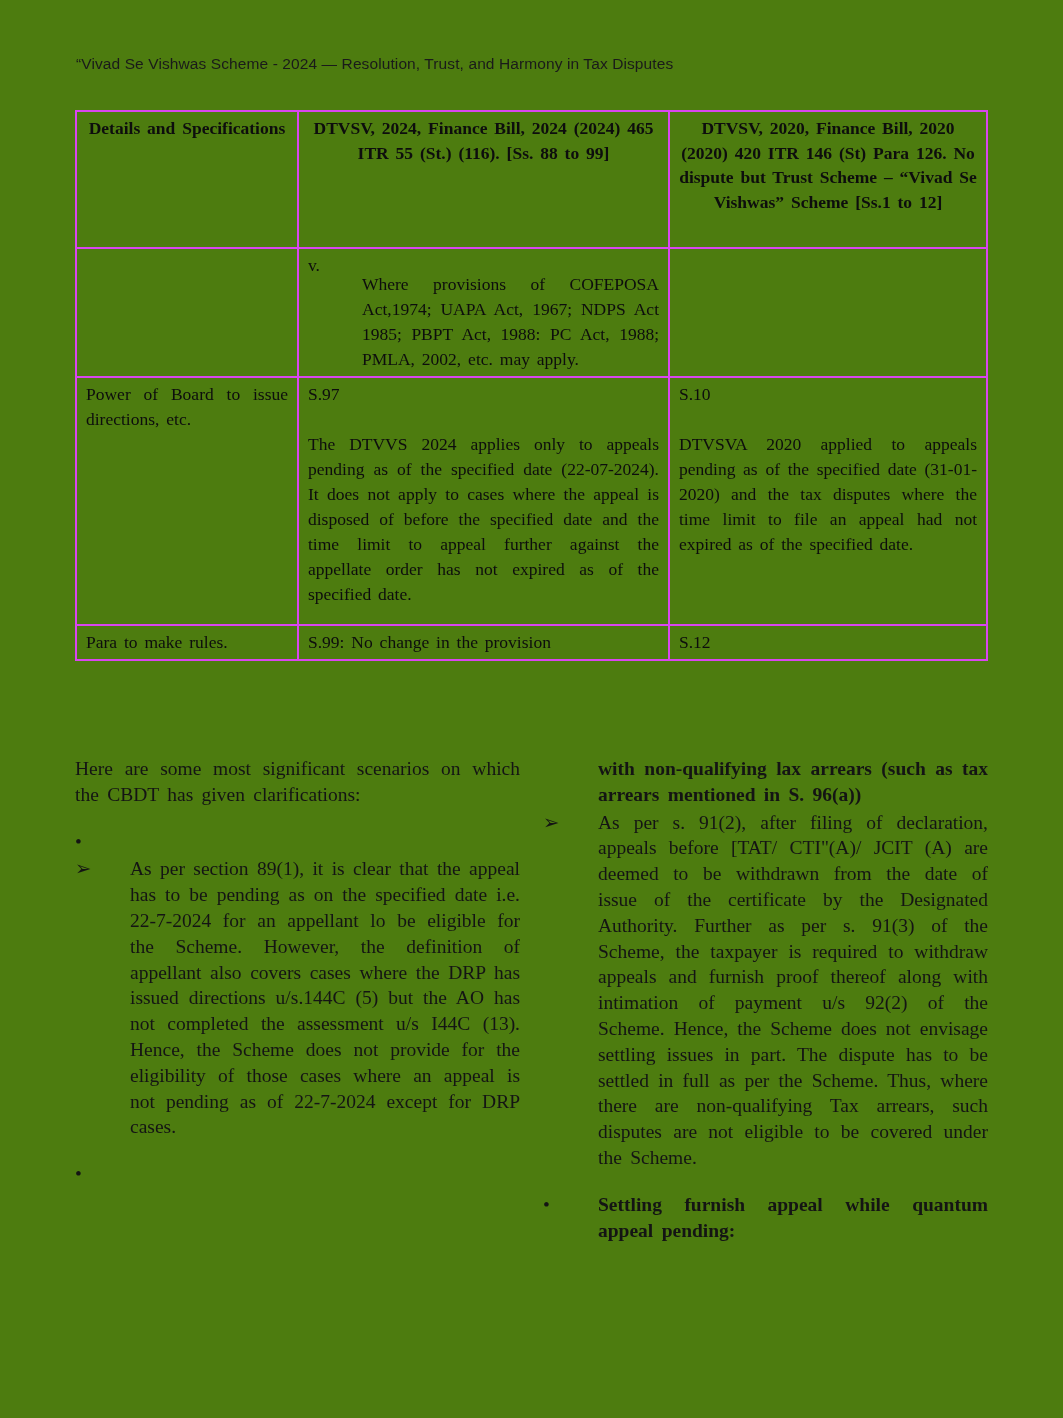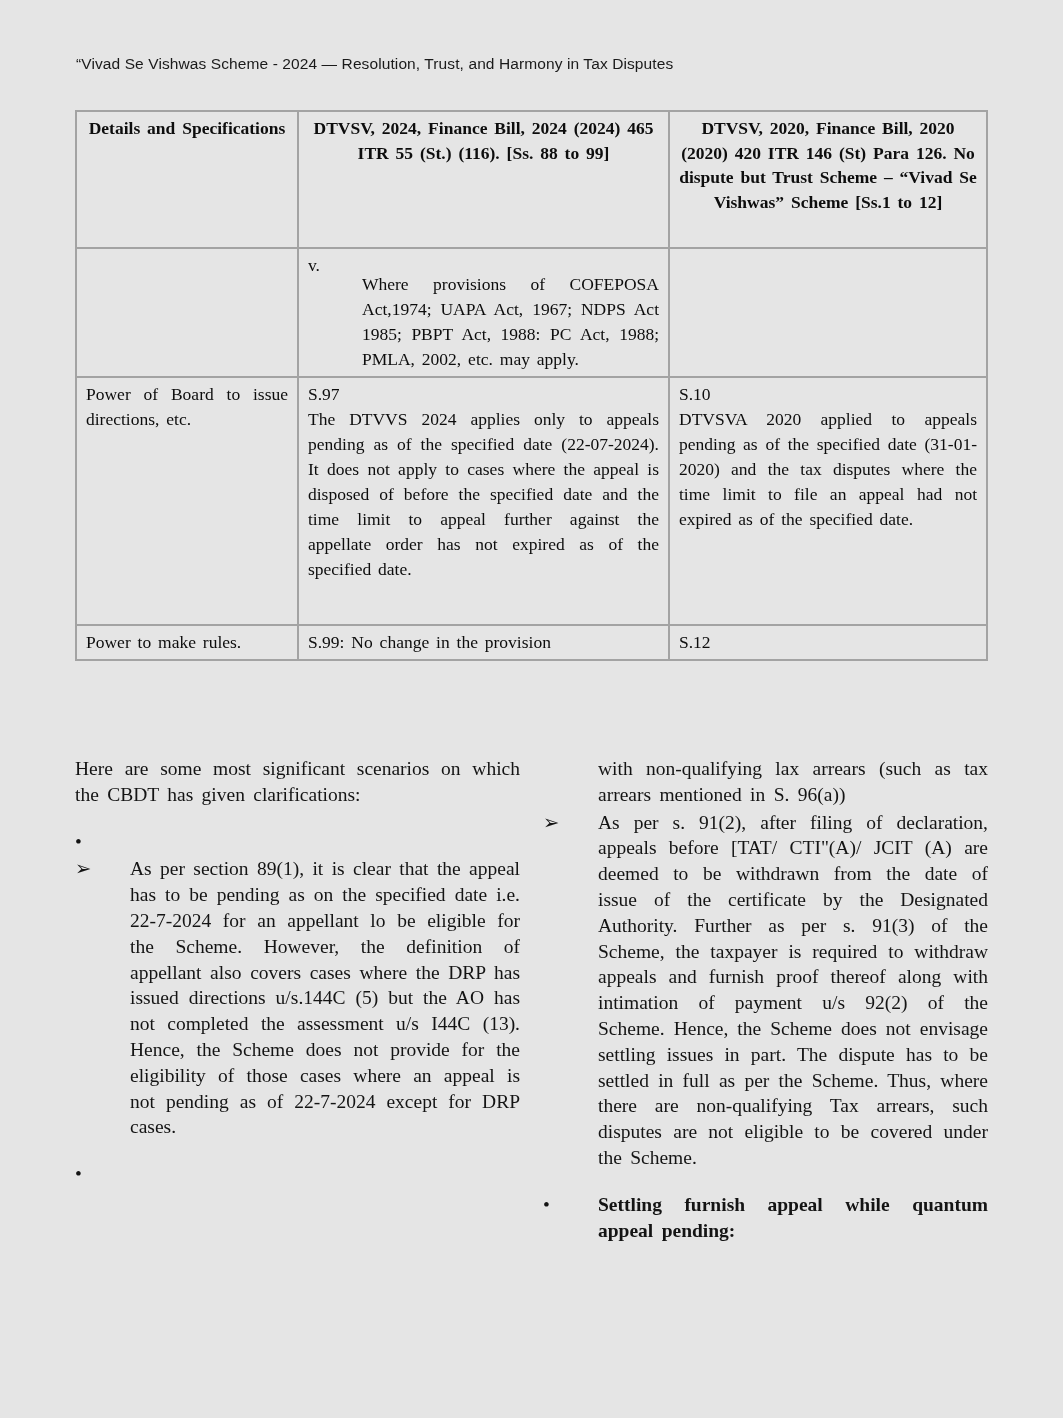--- a/index.html
+++ b/index.html
@@ -1,63 +1,63 @@
 <!DOCTYPE html>
 <html><head>
 <meta charset="utf-8">
 <style>
   * { margin:0; padding:0; box-sizing:border-box; }
   html,body { background:#fff; }
   .page {
-    position:relative; width:1063px; height:1418px; background:#e5e5e5;
+    position:relative; width:1063px; height:1418px; background:#4d7c0f;
     font-family:"Liberation Serif", serif; color:#111;
     overflow:hidden;
   }
   .doc-header {
     position:absolute; left:76px; top:55px; width:900px;
     font-family:"Liberation Sans", sans-serif;
     font-size:15.5px; color:#1a1a1a; letter-spacing:0.1px;
   }
   
   table.spec-table {
     position:absolute; left:75px; top:110px; width:911px;
     border-collapse:collapse; table-layout:fixed;
     font-size:17.5px; line-height:25px; color:#0d0d0d;
   }
   table.spec-table td {
-    border:2px solid #a3a3a3; vertical-align:top; padding:4px 9px;
+    border:2px solid #d946ef; vertical-align:top; padding:4px 9px;
     word-spacing:2.5px;
   }
   .thead td { text-align:center; font-weight:bold; line-height:24.5px; padding-top:6px; }
   .r-head   { height:137px; }
   .r-v      { height:128px; }
   .r-board  { height:248px; }
   .r-remove { height:56px; }
   .r-rules  { height:34px; }
   .cell-label { text-align:justify;margin-left:24px; }
-  .cell-para  { text-align:justify; }
+  .cell-para  { text-align:justify; margin-top:25px; }
   .hang { display:flex; }
   .hang .m { flex:0 0 54px; }
   .hang .t { flex:1; text-align:justify;margin-top:19px; }
   
   .columns {
     position:absolute; left:75px; top:756px; width:913px;
     display:flex; gap:23px;
     font-size:19.5px; line-height:25.8px; word-spacing:3.5px;
     color:#141414;
   }
   .col { width:445px; }
   .para { text-align:justify; }
   .li { display:flex; }
   .li .marker { flex:0 0 55px; font-family:"Liberation Serif","DejaVu Sans",serif; }
   .li .txt { flex:1; text-align:justify; }
   .bold { font-weight:bold; }
   .gap-lg { margin-top:21px; }
   .gap-sm { margin-top:2px; }
-  .cont-bold { margin-left:55px; font-weight:normal; text-align:justify; }
+  .cont-bold { margin-left:55px; font-weight:bold; text-align:justify; }
 </style>
 </head>
 <body>
 
 <div class="page">
 
   <div class="doc-header">“Vivad Se Vishwas Scheme - 2024 — Resolution, Trust, and Harmony in Tax Disputes</div>
 
   <table class="spec-table">
     <colgroup>
@@ -86,21 +86,21 @@
       <td>
         <div>S.97</div>
         <div class="cell-para">The DTVVS 2024 applies only to appeals pending as of the specified date (22-07-2024). It does not apply to cases where the appeal is disposed of before the specified date and the time limit to appeal further against the appellate order has not expired as of the specified date.</div>
       </td>
       <td>
         <div>S.10</div>
         <div class="cell-para">DTVSVA 2020 applied to appeals pending as of the specified date (31-01-2020) and the tax disputes where the time limit to file an appeal had not expired as of the specified date.</div>
       </td>
     </tr>
     <tr class="r-rules">
-      <td class="cell-label">Power to make rules.</td>
+      <td class="cell-label">Para to make rules.</td>
       <td>S.99: No change in the provision</td>
       <td>S.12</td>
     </tr>
   </tbody>
     </table>
 
   <div class="columns">
 
     <div class="col">
       <div class="para">Here are some most significant scenarios on which the CBDT has given clarifications:</div>

